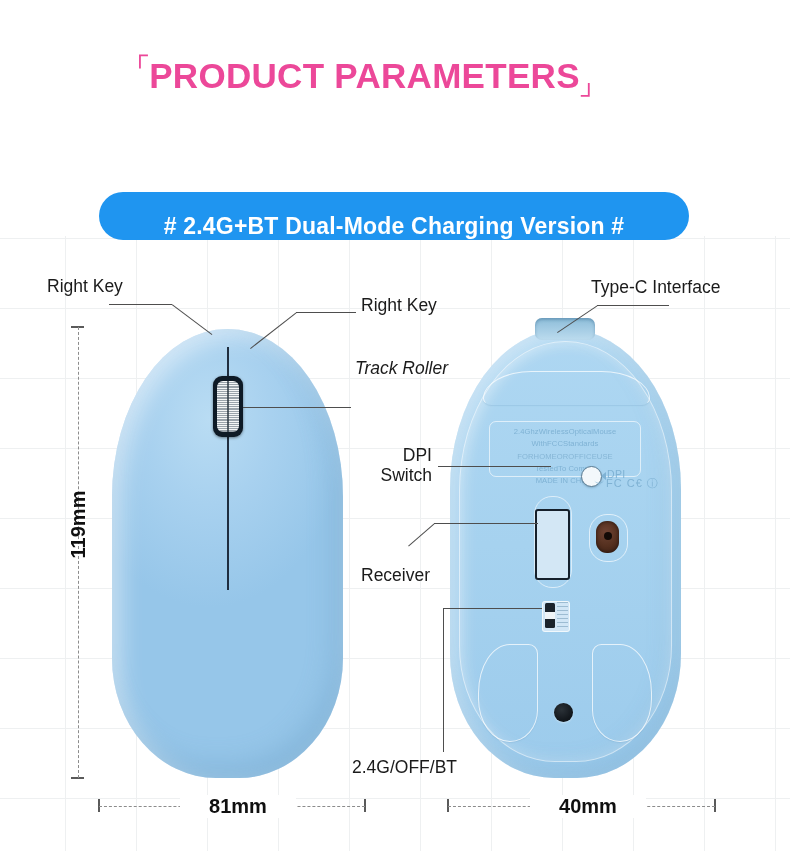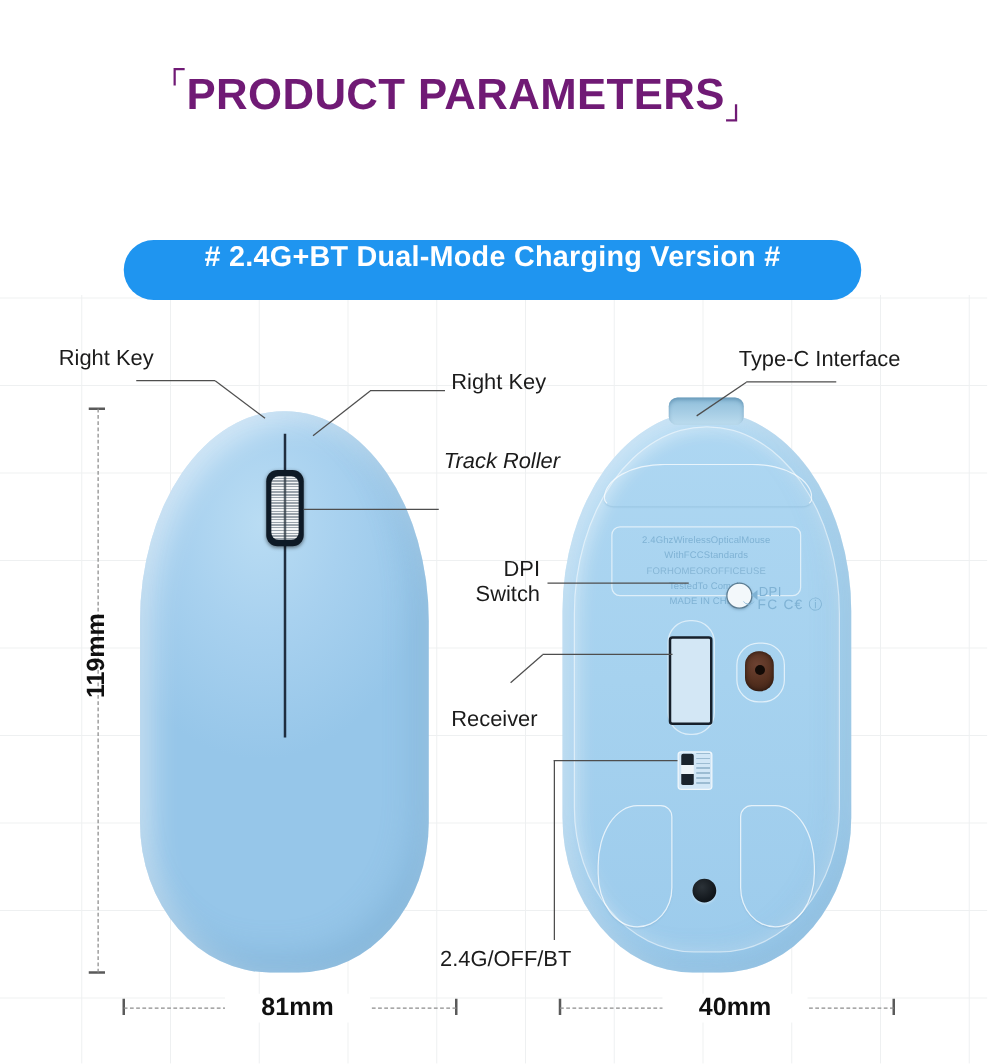--- a/index.html
+++ b/index.html
@@ -52,21 +52,21 @@
   }
   #title-main {
     position: absolute;
     left: 0;
     top: 0px;
     width: 729px;
     text-align: center;
     font-size: 35px;
     font-weight: 700;
     letter-spacing: 0.3px;
-    color: #701a75;
+    color: #ec4899;
     white-space: nowrap;
   }
   .bracket {
     font-size: 26px;
     font-weight: 700;
     vertical-align: top;
     position: relative;
   }
   .bracket.open  { top: -6px; margin-right: -1px; }
   .bracket.close { top: 12px; margin-left: -1px; }
@@ -78,21 +78,21 @@
     top: 192px;
     width: 590px;
     height: 48px;
     border-radius: 24px;
     background: #1f95f0;
     color: #ffffff;
     font-size: 23px;
     font-weight: 700;
     letter-spacing: 0.2px;
     display: flex;
-    align-items: flex-start;
+    align-items: flex-end;
     justify-content: center;
     box-sizing: border-box;
   }
 
   
   .lbl {
     position: absolute;
     font-size: 17.5px;
     color: #1b1b1b;
     white-space: pre-line;

